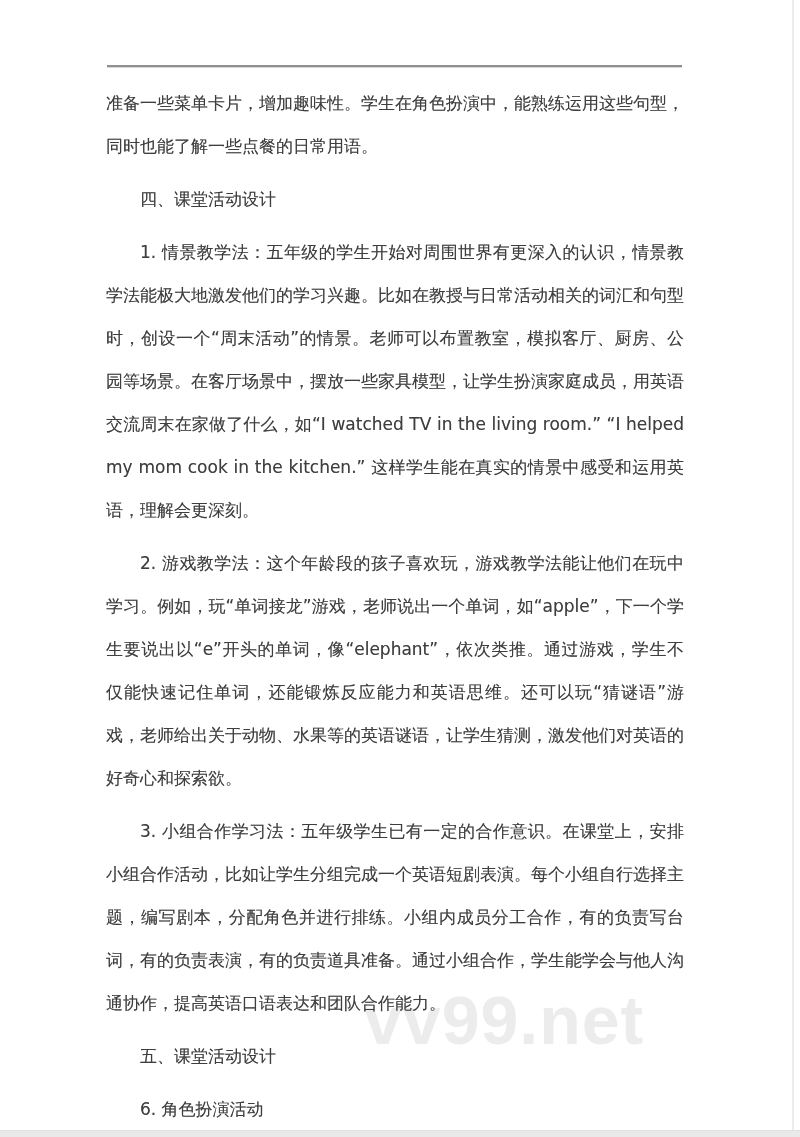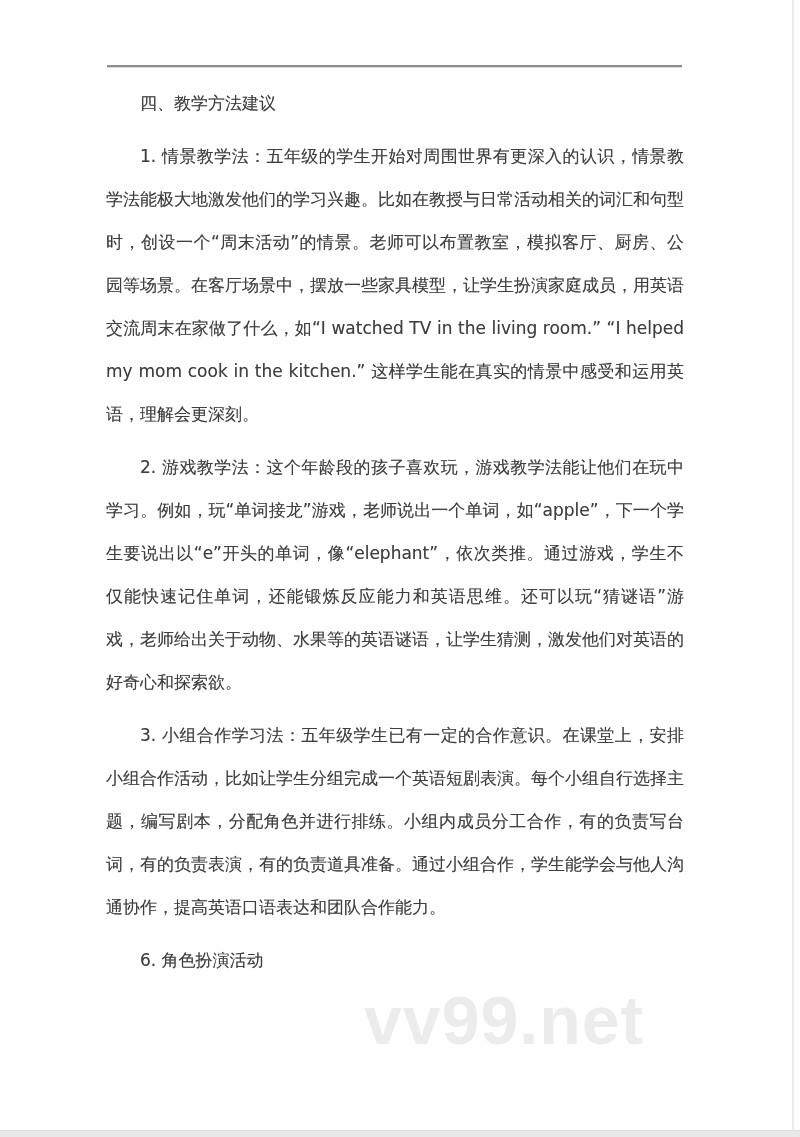--- a/index.html
+++ b/index.html
@@ -87,29 +87,31 @@
 <body>
 
 <div class="viewport">
 
   <div class="header-rule"></div>
 
   <div class="watermark">vv99.net</div>
 
   <div class="content">
 
+    <p class="para noindent">准备一些菜单卡片，增加趣味性。学生在角色扮演中，能熟练运用这些句型，同时也能了解一些点餐的日常用语。</p>
 
-    <p class="heading">四、教学方法建议</p>
+    <p class="heading">四、课堂活动设计</p>
 
     <p class="para">1. 情景教学法：五年级的学生开始对周围世界有更深入的认识，情景教学法能极大地激发他们的学习兴趣。比如在教授与日常活动相关的词汇和句型时，创设一个“周末活动”的情景。老师可以布置教室，模拟客厅、厨房、公园等场景。在客厅场景中，摆放一些家具模型，让学生扮演家庭成员，用英语交流周末在家做了什么，如“I watched TV in the living room.” “I helped my mom cook in the kitchen.” 这样学生能在真实的情景中感受和运用英语，理解会更深刻。</p>
 
     <p class="para">2. 游戏教学法：这个年龄段的孩子喜欢玩，游戏教学法能让他们在玩中学习。例如，玩“单词接龙”游戏，老师说出一个单词，如“apple”，下一个学生要说出以“e”开头的单词，像“elephant”，依次类推。通过游戏，学生不仅能快速记住单词，还能锻炼反应能力和英语思维。还可以玩“猜谜语”游戏，老师给出关于动物、水果等的英语谜语，让学生猜测，激发他们对英语的好奇心和探索欲。</p>
 
     <p class="para">3. 小组合作学习法：五年级学生已有一定的合作意识。在课堂上，安排小组合作活动，比如让学生分组完成一个英语短剧表演。每个小组自行选择主题，编写剧本，分配角色并进行排练。小组内成员分工合作，有的负责写台词，有的负责表演，有的负责道具准备。通过小组合作，学生能学会与他人沟通协作，提高英语口语表达和团队合作能力。</p>
 
+    <p class="heading">五、课堂活动设计</p>
 
     <p class="heading">6. 角色扮演活动</p>
 
   </div>
 
   <div class="page-border-right"></div>
   <div class="bottom-strip"></div>
 
 </div>
 

